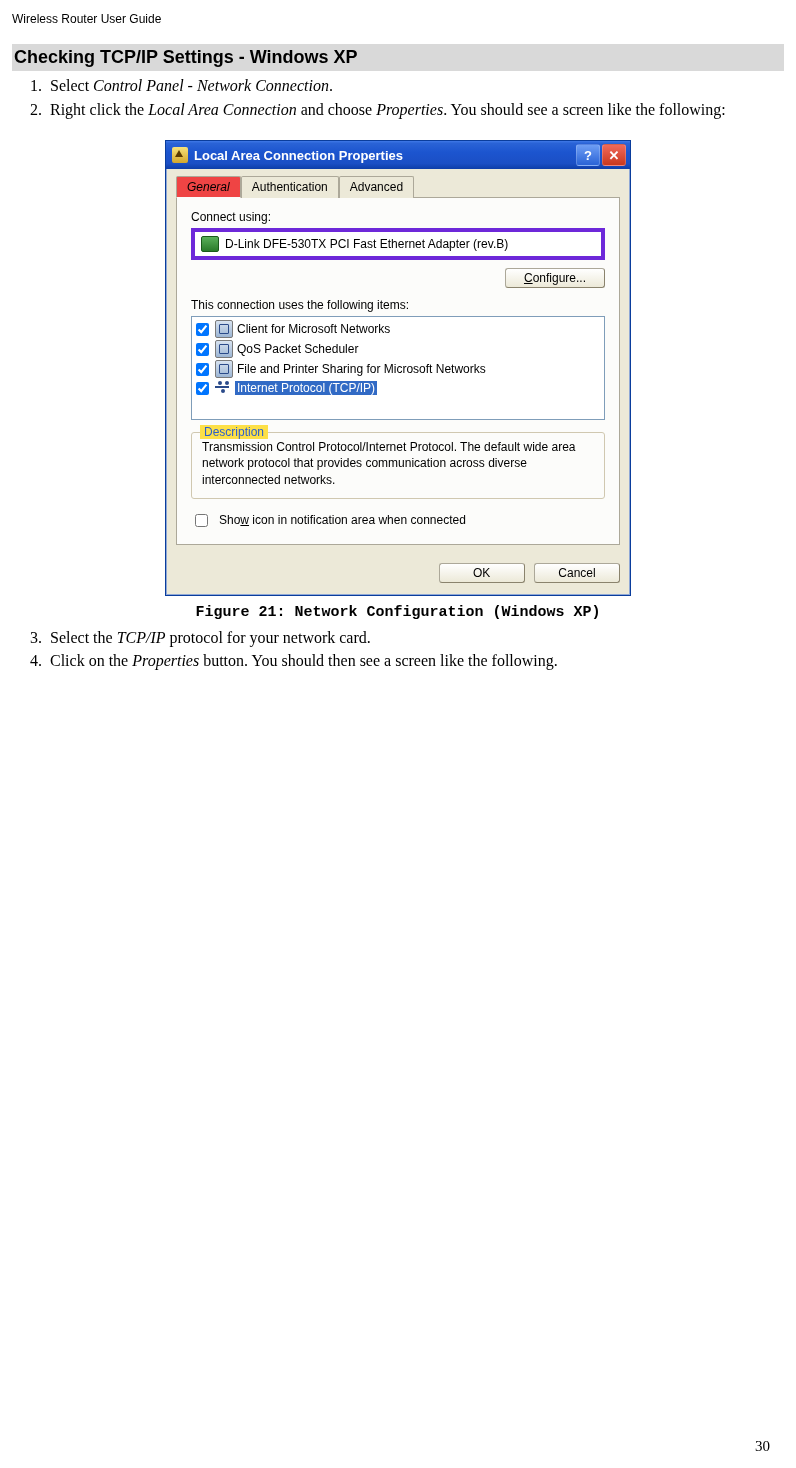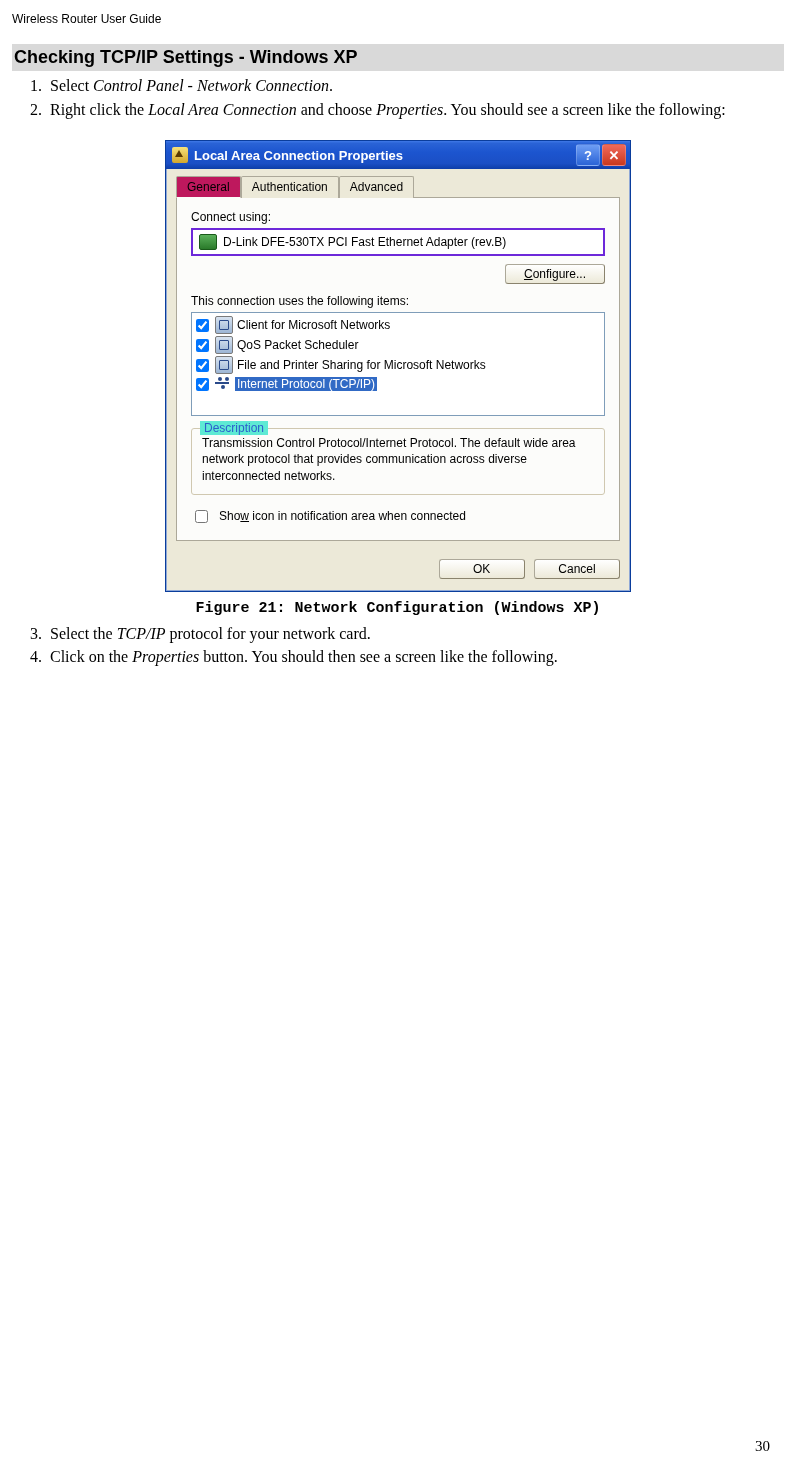--- a/index.html
+++ b/index.html
@@ -114,33 +114,34 @@
       border: 1px solid #aca899;
       border-bottom: none;
       background: #ece9d8;
       margin-right: 0px;
       font-size: 12px;
       border-radius: 2px 2px 0 0;
       position: relative;
       top: 1px;
     }
     .xp-tab.active {
-      background: #be185d;
+      background: #ef4444;
       border-bottom: 1px solid #fcfcfa;
       z-index: 2;
+      font-style: italic;
     }
     .xp-tabcontent {
       border: 1px solid #aca899;
       background: #fcfcfa;
       padding: 12px 14px 14px 14px;
     }
 
     .xp-label { display: block; margin-bottom: 4px; }
     .xp-sunken {
-      border: 2px solid #6d28d9;
+      border: 4px solid #6d28d9;
       background: #fff;
       padding: 4px 6px;
       display: flex;
       align-items: center;
       gap: 6px;
     }
     .nic-icon {
       width: 16px; height: 14px;
       background: linear-gradient(#5ab05a,#2a7a2a);
       border: 1px solid #1a5a1a;
@@ -215,21 +216,21 @@
     .xp-group {
       border: 1px solid #d0c8b0;
       border-radius: 3px;
       padding: 6px 10px 10px 10px;
       margin-top: 12px;
       position: relative;
     }
     .xp-group-legend {
       position: absolute;
       top: -8px; left: 8px;
-      background: #5eead4;
+      background: #fde047;
       padding: 0 4px;
       color: #2c5fcc;
       font-size: 12px;
     }
     .xp-group-text { font-size: 12px; line-height: 1.35; }
 
     .xp-checkline { margin-top: 12px; display: flex; align-items: center; gap: 8px; }
     .xp-okrow {
       text-align: right;
       padding: 8px 10px 12px 10px;

